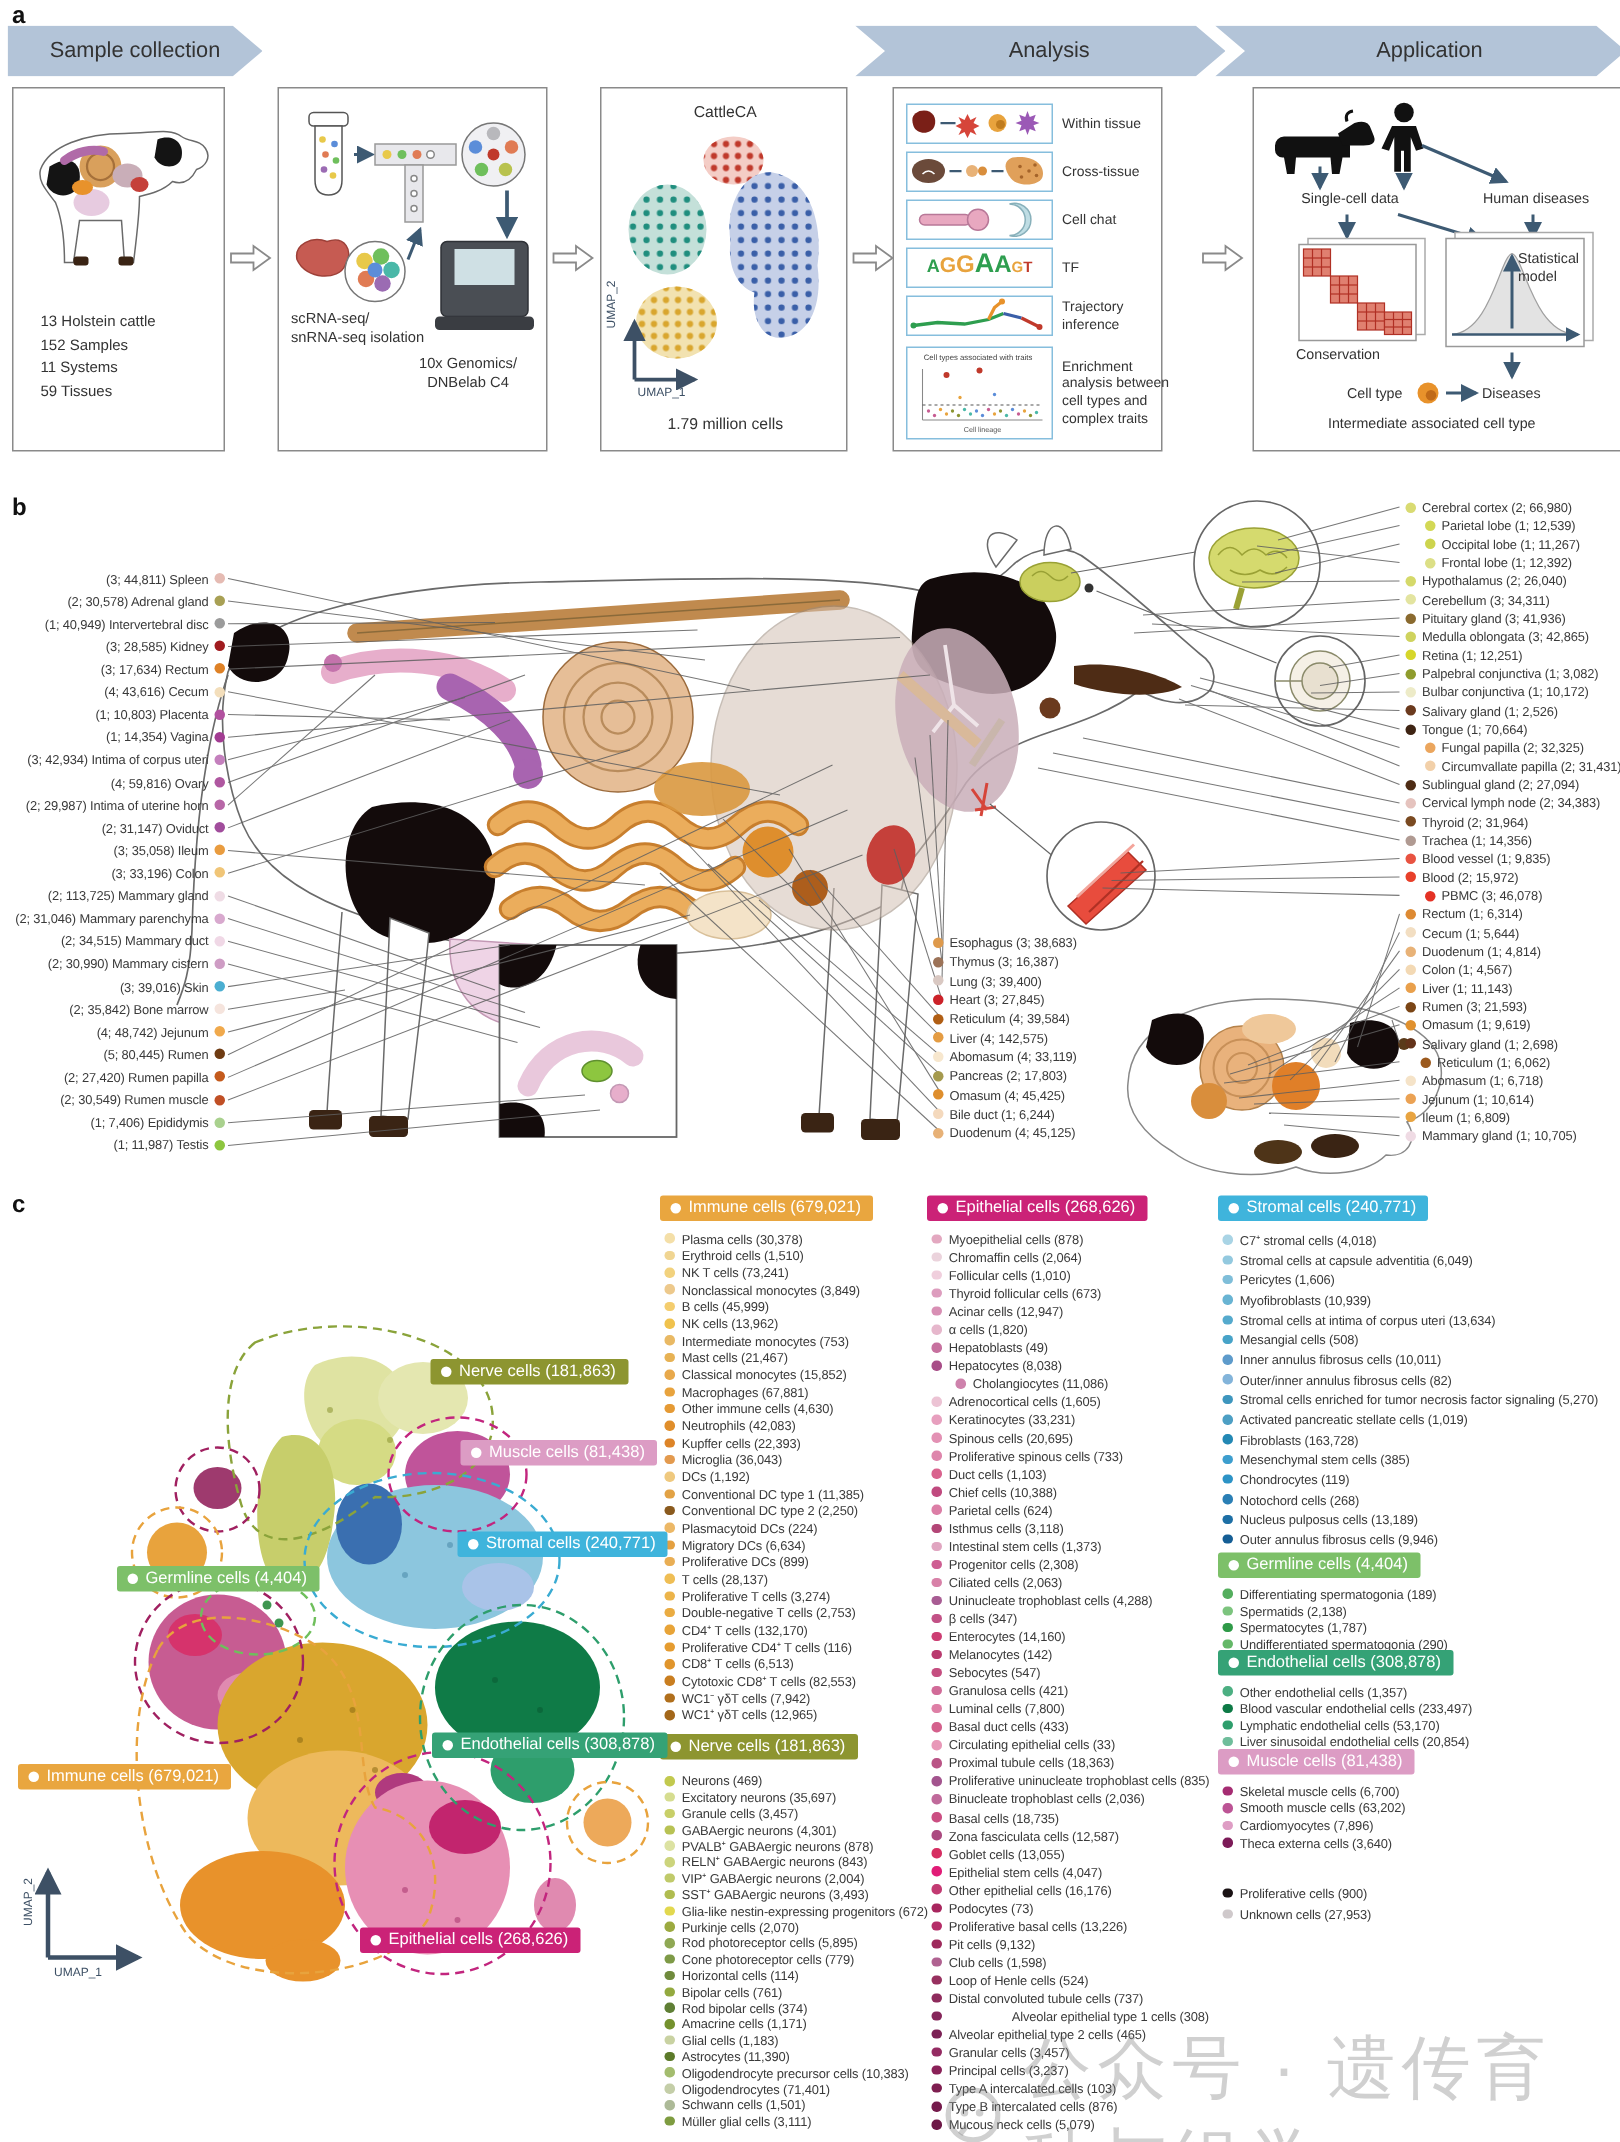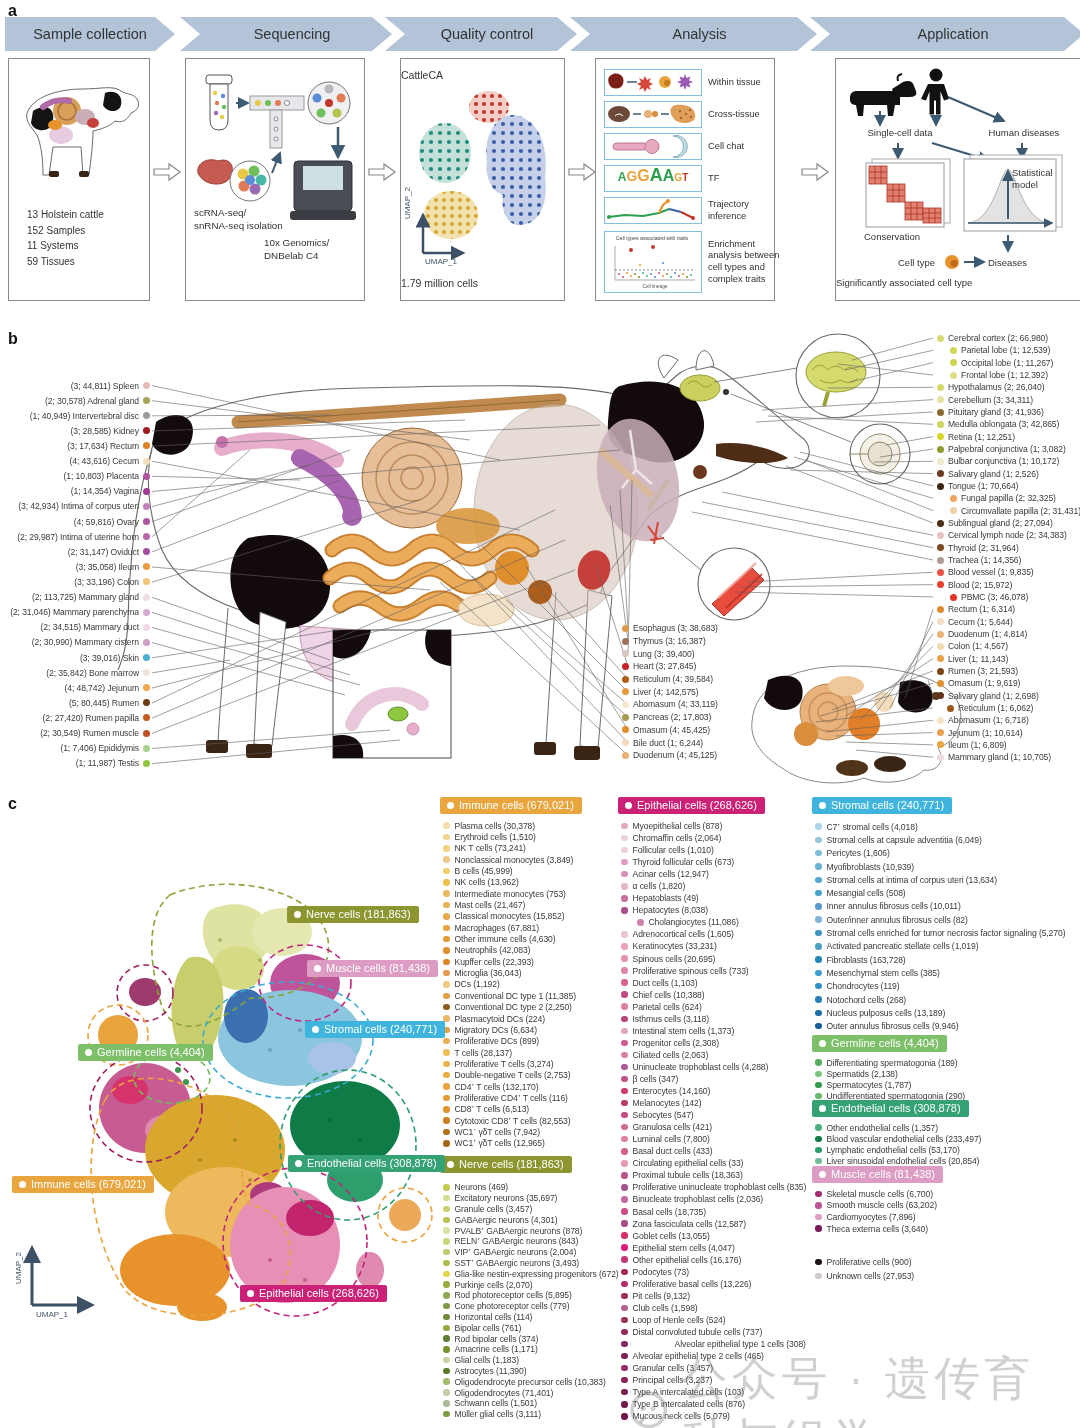--- a/index.html
+++ b/index.html
@@ -8,21 +8,21 @@
   .abs{position:absolute;}
   .plabel{font-weight:bold;font-size:16px;color:#111;}
   
   .chev{position:absolute;top:17px;height:34px;background:#B3C4D8;display:flex;align-items:center;justify-content:center;
         font-size:14.5px;color:#333;}
   .chev.notch{clip-path:polygon(0 0,calc(100% - 20px) 0,100% 50%,calc(100% - 20px) 100%,0 100%,20px 50%);padding-left:12px;}
   .chev.first{clip-path:polygon(0 0,calc(100% - 20px) 0,100% 50%,calc(100% - 20px) 100%,0 100%);}
   .abox{position:absolute;top:58px;height:243px;border:1px solid #8a8a8a;background:#fff;box-sizing:border-box;}
   .boxtxt{position:absolute;font-size:9.5px;color:#333;line-height:1.3;}
   .stats{font-size:10px;line-height:1.55;}
-  .ctr{}
+  .ctr{text-align:center;}
   .anrow{position:absolute;display:flex;align-items:center;gap:6px;}
   .thumb{width:98px;border:1.5px solid #86BEDD;background:#fff;box-sizing:border-box;flex:none;position:relative;}
   .anlabel{font-size:9.3px;color:#333;line-height:1.25;width:72px;}
   .tfwrap{display:flex;align-items:baseline;justify-content:center;height:100%;}
   .tfl{font-weight:bold;line-height:1;}
   .tfl:nth-of-type(1){font-size:12px;}.tfl:nth-of-type(2){font-size:14px;}
   .tfl:nth-of-type(3){font-size:16px;}.tfl:nth-of-type(4){font-size:18px;}
   .tfl:nth-of-type(5){font-size:16px;}.tfl:nth-of-type(6){font-size:10px;}
   .tfl:nth-of-type(7){font-size:10px;}
   .vlab{writing-mode:vertical-rl;transform:rotate(180deg);font-size:8px;color:#3D5065;}
@@ -48,22 +48,20 @@
   svg{display:block;}
 </style>
 </head>
 <body>
 
 <div id="page">
 
   <div class="abs plabel" style="left:8px;top:2px;">a</div>
 
   <div class="chev first" style="left:5px;width:170px;">Sample collection</div>
-  <div class="chev notch" style="left:180px;width:200px;">Sequencing</div>
-  <div class="chev notch" style="left:385px;width:180px;">Quality control</div>
   <div class="chev notch" style="left:570px;width:235px;">Analysis</div>
   <div class="chev notch" style="left:810px;width:262px;">Application</div>
 
   <div class="abox" style="left:8px;width:142px;">
     <svg width="140" height="130" viewBox="0 0 140 130" style="position:absolute;left:0;top:8px;">
       <path d="M18,46 C24,30 48,22 74,22 C92,22 104,18 112,24 C118,28 124,26 128,32 C132,38 128,44 122,46 C118,54 112,56 106,54 C100,60 92,62 84,64 C84,76 82,92 80,108 l-6,0 l-2,-28 l-28,0 l-4,28 l-6,0 c0,-18 -2,-30 -6,-40 C22,60 16,54 18,46 Z" fill="#fff" stroke="#6a6a6a" stroke-width="1"></path>
       <path d="M24,44 C36,36 46,40 44,54 C42,66 26,66 22,56 Z" fill="#141414"></path>
       <path d="M96,26 C106,22 114,28 112,38 C110,46 98,46 94,38 Z" fill="#141414"></path>
       <circle cx="58" cy="44" r="14" fill="#D9A05C"></circle>
       <circle cx="58" cy="44" r="9" fill="none" stroke="#a5703a" stroke-width="1.5"></circle>
@@ -339,21 +337,21 @@
       <circle cx="116" cy="203" r="7" fill="#E8922B"></circle>
         <circle cx="118" cy="204.5" r="3.5" fill="#C06A18"></circle>
       <line x1="128" y1="203" x2="148" y2="203" stroke="#3D5A73" stroke-width="2" marker-end="url(#ah3)"></line>
     </svg>
     <div class="boxtxt" style="left:16px;top:68px;width:96px;text-align:center;">Single-cell data</div>
     <div class="boxtxt" style="left:143px;top:68px;width:90px;text-align:center;">Human diseases</div>
     <div class="boxtxt" style="left:28px;top:172px;">Conservation</div>
     <div class="boxtxt" style="left:176px;top:108px;width:46px;">Statistical model</div>
     <div class="boxtxt" style="left:62px;top:198px;">Cell type</div>
     <div class="boxtxt" style="left:152px;top:198px;">Diseases</div>
-    <div class="boxtxt ctr" style="left:0;top:218px;width:237px;">Significantly associated cell type</div>
+    <div class="boxtxt ctr" style="left:0;top:218px;width:237px;">Intermediate associated cell type</div>
   </div>
 
   <svg class="abs" style="left:152px;top:162px;" width="30" height="20" viewBox="0 0 30 20">
       <path d="M2,7 h15 v-5 l11,8 l-11,8 v-5 h-15 Z" fill="#fff" stroke="#8a8a8a" stroke-width="1.2"></path>
     </svg>
   <svg class="abs" style="left:367px;top:162px;" width="30" height="20" viewBox="0 0 30 20">
       <path d="M2,7 h15 v-5 l11,8 l-11,8 v-5 h-15 Z" fill="#fff" stroke="#8a8a8a" stroke-width="1.2"></path>
     </svg>
   <svg class="abs" style="left:567px;top:162px;" width="30" height="20" viewBox="0 0 30 20">
       <path d="M2,7 h15 v-5 l11,8 l-11,8 v-5 h-15 Z" fill="#fff" stroke="#8a8a8a" stroke-width="1.2"></path>

